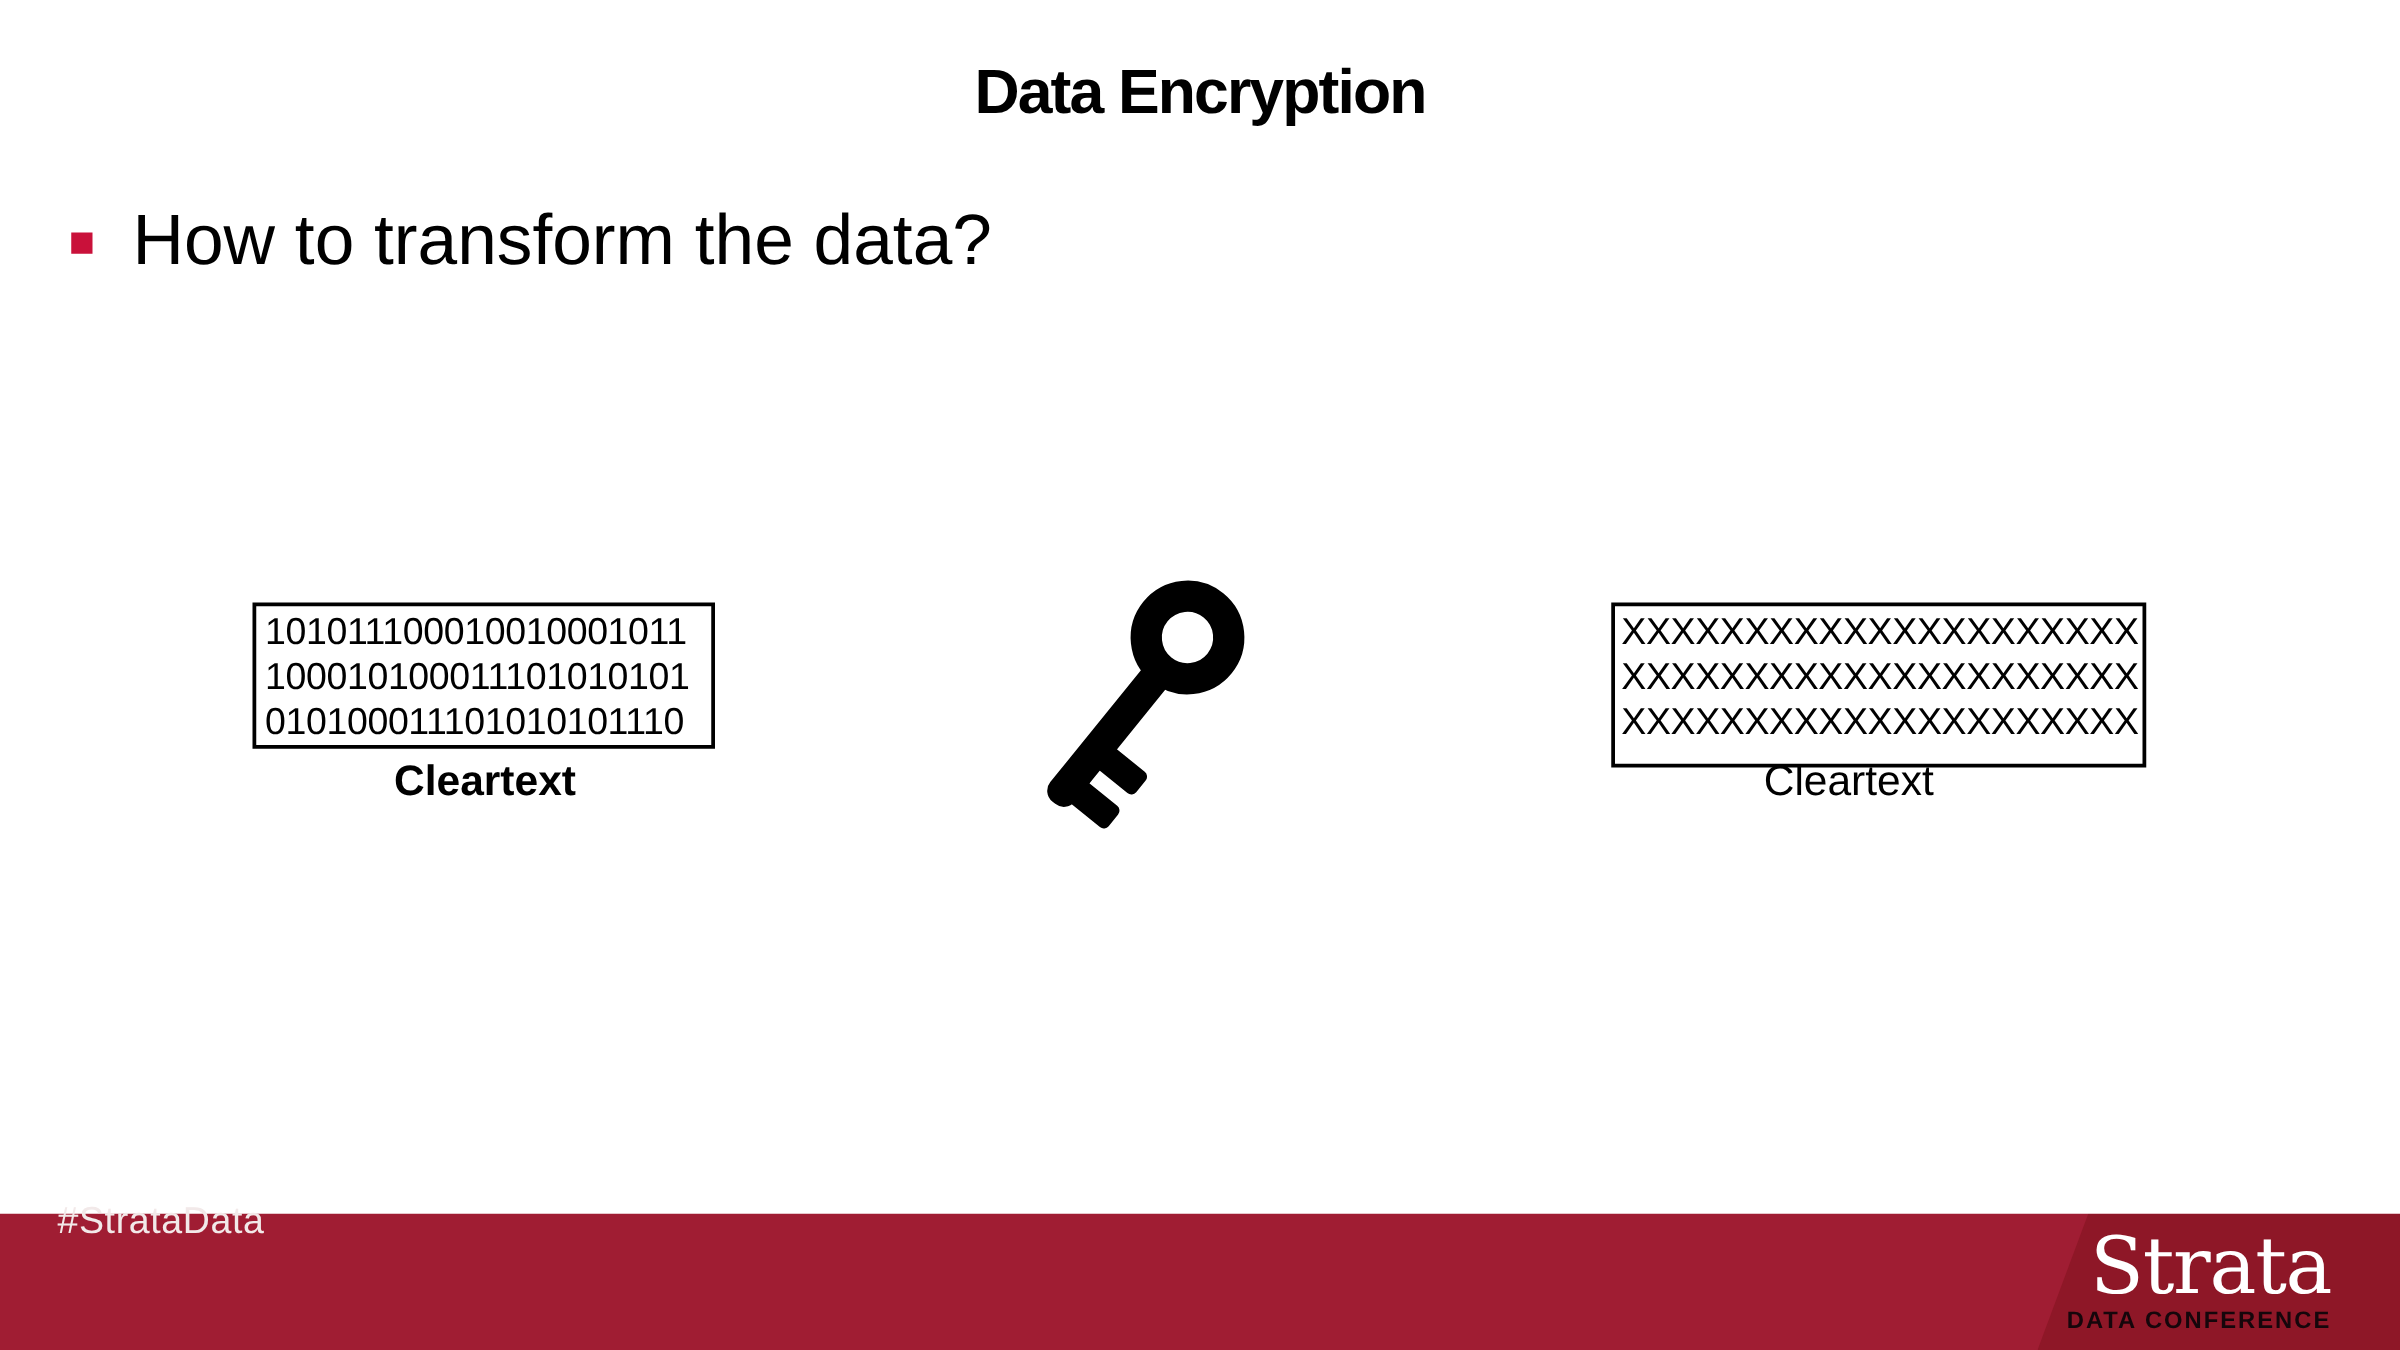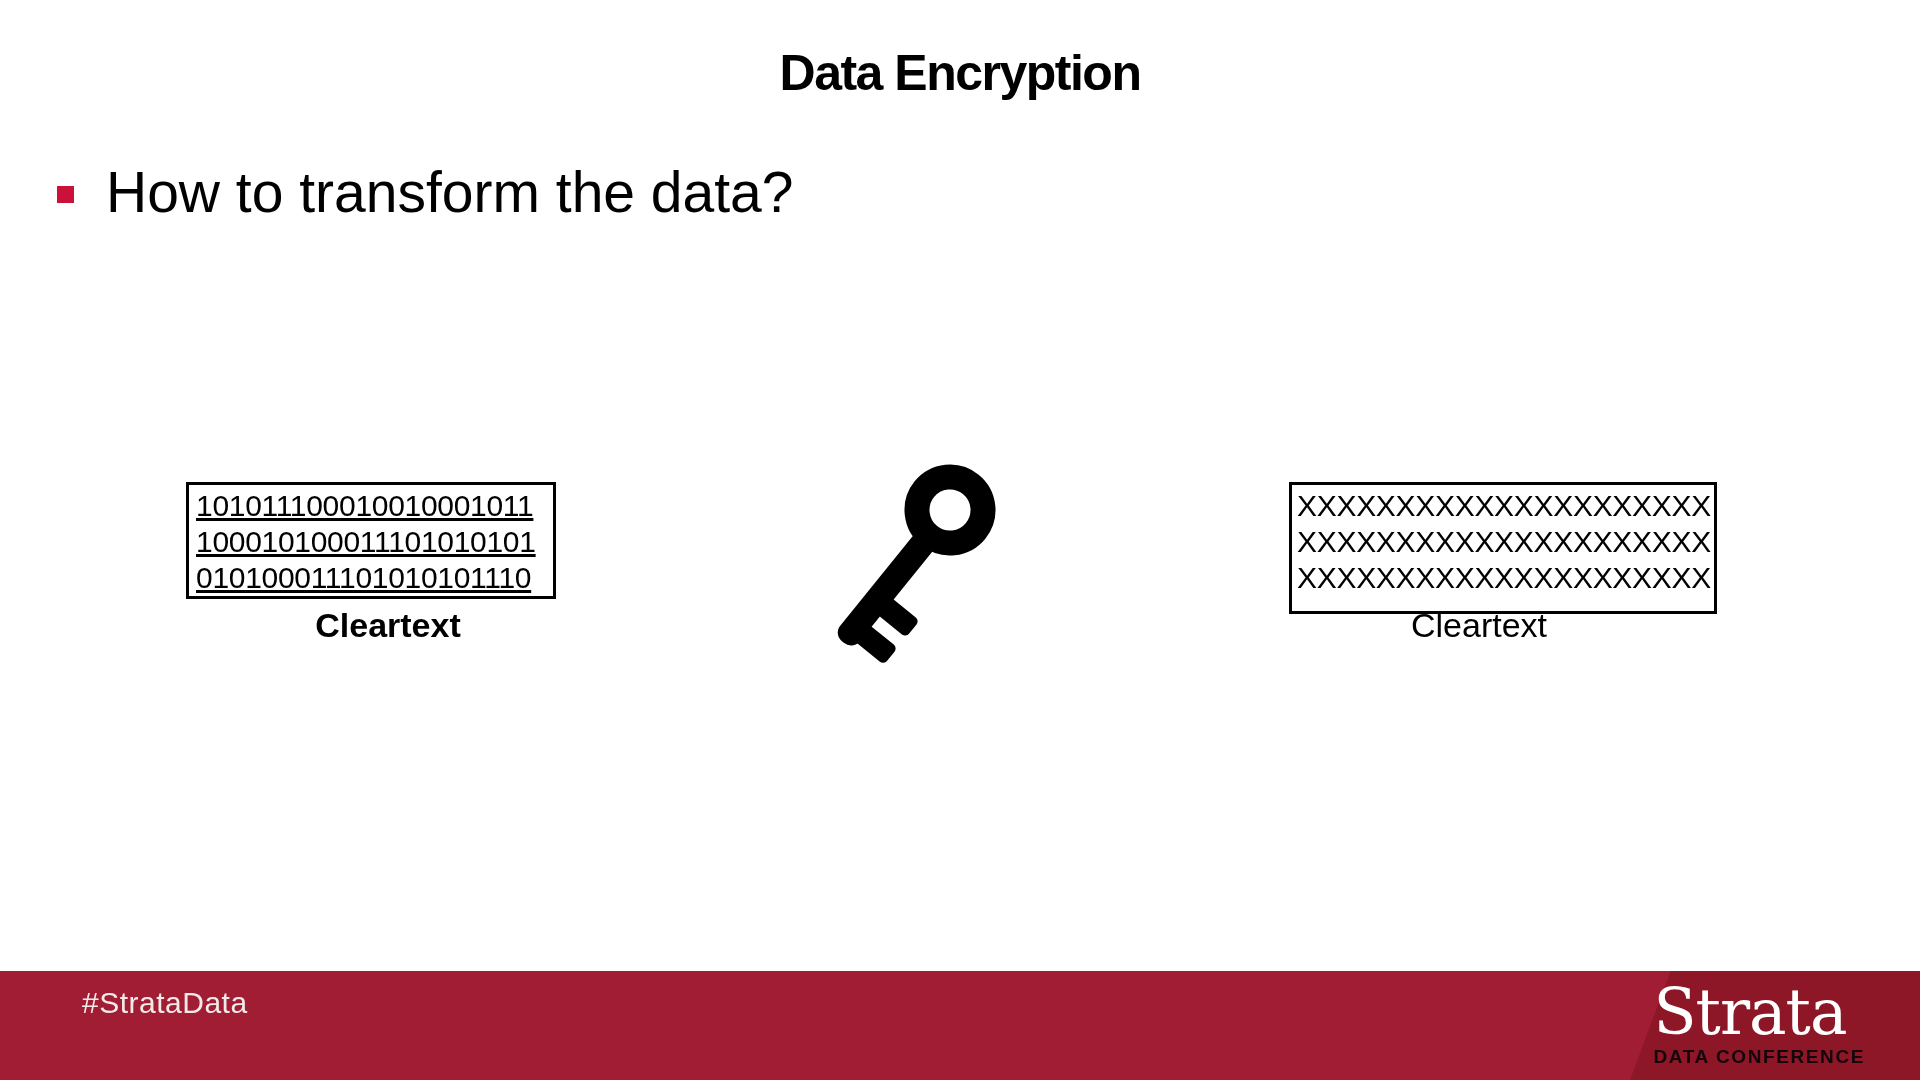--- a/index.html
+++ b/index.html
@@ -38,21 +38,21 @@
     top:482px;
     border:3px solid #000;
     box-sizing:border-box;
     background:#fff;
     font-size:30px;
     line-height:36px;
     padding:3px 0 0 7px;
     white-space:nowrap;
     letter-spacing:-0.3px;
   }
-  .cleartext-box{ left:186px; width:370px; height:117px;text-decoration:underline; }
+  .cleartext-box{ left:202px; width:370px; height:117px; }
   .ciphertext-box{ left:1289px; width:428px; height:132px; padding-left:5px; }
   .box-label{
     position:absolute;
     top:606px;
     text-align:center;
     font-size:34px;
   }
   .cleartext-label{ left:203px; width:370px;font-weight:bold; }
   .ciphertext-label{ left:1265px; width:428px; }
   .key-svg{
@@ -68,32 +68,31 @@
   }
   .logo-box{
     position:absolute;
     right:0; top:0;
     width:290px; height:109px;
     background:var(--logo-box-red,#8E1727);
     clip-path:polygon(14% 0, 100% 0, 100% 100%, 0 100%);
   }
   .hashtag{
     position:absolute;
-    left:46px; top:986px;
+    left:46px; top:960px;
     font-size:30px;
     font-weight:normal;
     color:var(--footer-text,#F2E9E9);
     letter-spacing:0.5px;
     white-space:nowrap;
-    margin-left:36px;
   }
   .brand{
     position:absolute;
     right:55px; top:982px;
-    text-align:left;
+    text-align:right;
   }
   .brand-name{
     font-family:"DejaVu Serif", serif;
     font-size:63px;
     line-height:62px;
     color:#ffffff;
     letter-spacing:-1px;
     white-space:nowrap;
   }
   .brand-sub{

